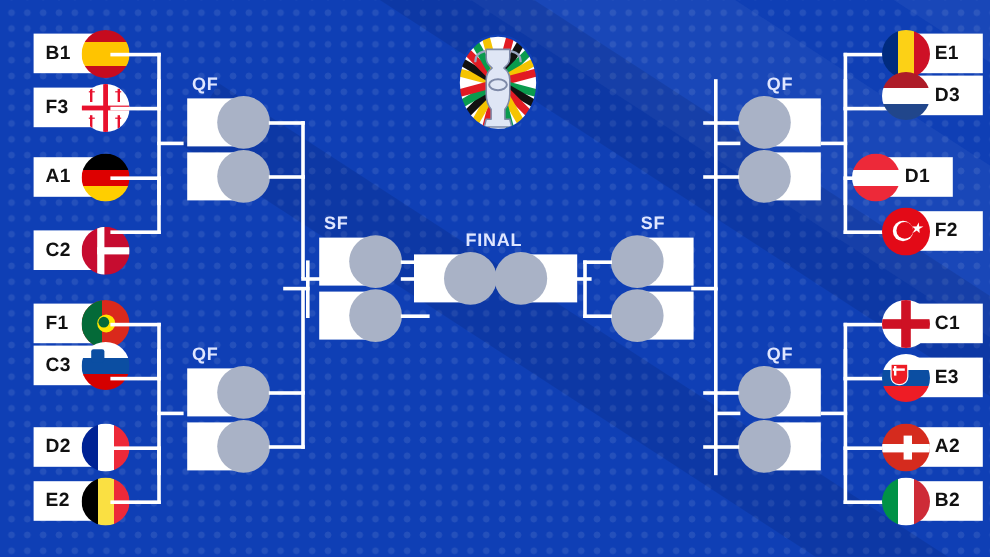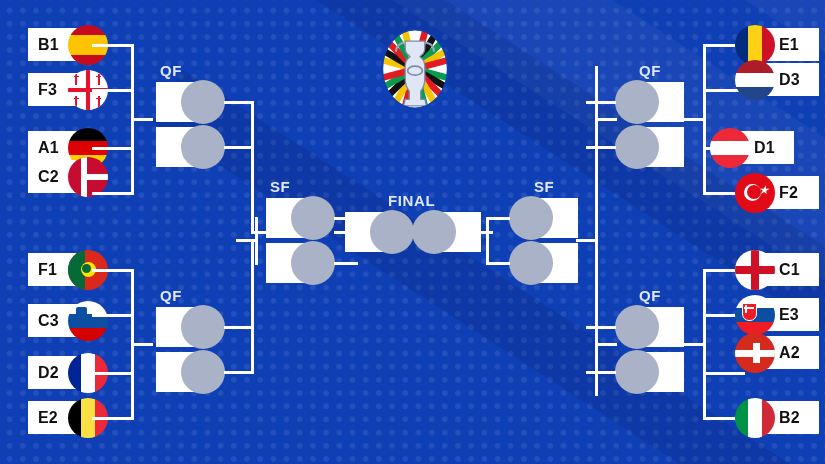--- a/index.html
+++ b/index.html
@@ -89,21 +89,21 @@
       <i style="background:#e8112d;left:76%;top:65%;width:1.6px;height:11px;"></i>
     </span>
   </div>
   <div class="card left" style="left:28px;top:131px;">
     <div class="plate"></div>
     <span class="code">A1</span>
     <span class="flag">
       <i style="background:linear-gradient(#000 0 33.3%,#dd0000 33.3% 66.6%,#ffce00 66.6% 100%);"></i>
     </span>
   </div>
-  <div class="card left" style="left:28px;top:160px;">
+  <div class="card left" style="left:28px;top:192px;">
     <div class="plate"></div>
     <span class="code">C2</span>
     <span class="flag">
       <i style="background:#c60c30;"></i>
       <i style="background:#fff;left:32%;right:0;top:43%;height:6px;"></i>
       <i style="background:#fff;left:32%;width:6px;top:0;bottom:0;"></i>
     </span>
   </div>
 
   <div class="ln" style="left:92px;top:44px;width:42px;height:3px;"></div>
@@ -133,21 +133,21 @@
   <div class="card left" style="left:28px;top:253px;">
     <div class="plate"></div>
     <span class="code">F1</span>
     <span class="flag">
       <i style="background:#da291c;"></i>
       <i style="background:#046a38;width:42%;"></i>
       <i style="background:#ffe600;border-radius:50%;left:32%;top:32%;width:15px;height:15px;"></i>
       <i style="background:#046a38;border-radius:50%;left:36%;top:36%;width:9px;height:9px;"></i>
     </span>
   </div>
-  <div class="card left" style="left:28px;top:304px;">
+  <div class="card left" style="left:28px;top:288px;">
     <div class="plate"></div>
     <span class="code">C3</span>
     <span class="flag">
       <i style="background:linear-gradient(#fff 0 33.3%,#0b4ea2 33.3% 66.6%,#d50000 66.6% 100%);"></i>
       <i style="background:#0b4ea2;left:20%;top:16%;width:11px;height:11px;border-radius:2px;"></i>
     </span>
   </div>
   <div class="card left" style="left:28px;top:356px;">
     <div class="plate"></div>
     <span class="code">D2</span>
@@ -320,21 +320,21 @@
   <div class="card right" style="left:735px;top:298px;">
     <div class="plate"></div>
     <span class="code">E3</span>
     <span class="flag">
       <i style="background:linear-gradient(#fff 0 33.3%,#0b4ea2 33.3% 66.6%,#ee1c25 66.6% 100%);"></i>
       <i style="background:#ee1c25;left:18%;top:22%;width:13px;height:16px;border-radius:0 0 7px 7px;border:1.5px solid #fff;"></i>
       <i style="background:#fff;left:26%;top:27%;width:2px;height:8px;"></i>
       <i style="background:#fff;left:22%;top:30%;width:10px;height:2px;"></i>
     </span>
   </div>
-  <div class="card right" style="left:735px;top:336px;">
+  <div class="card right" style="left:735px;top:356px;">
     <div class="plate"></div>
     <span class="code">A2</span>
     <span class="flag">
       <i style="background:#d52b1e;"></i>
       <i style="background:#fff;left:0;right:0;top:43%;height:7px;"></i>
       <i style="background:#fff;top:25%;bottom:25%;left:46%;width:7px;"></i>
     </span>
   </div>
   <div class="card right" style="left:735px;top:401px;">
     <div class="plate"></div>

